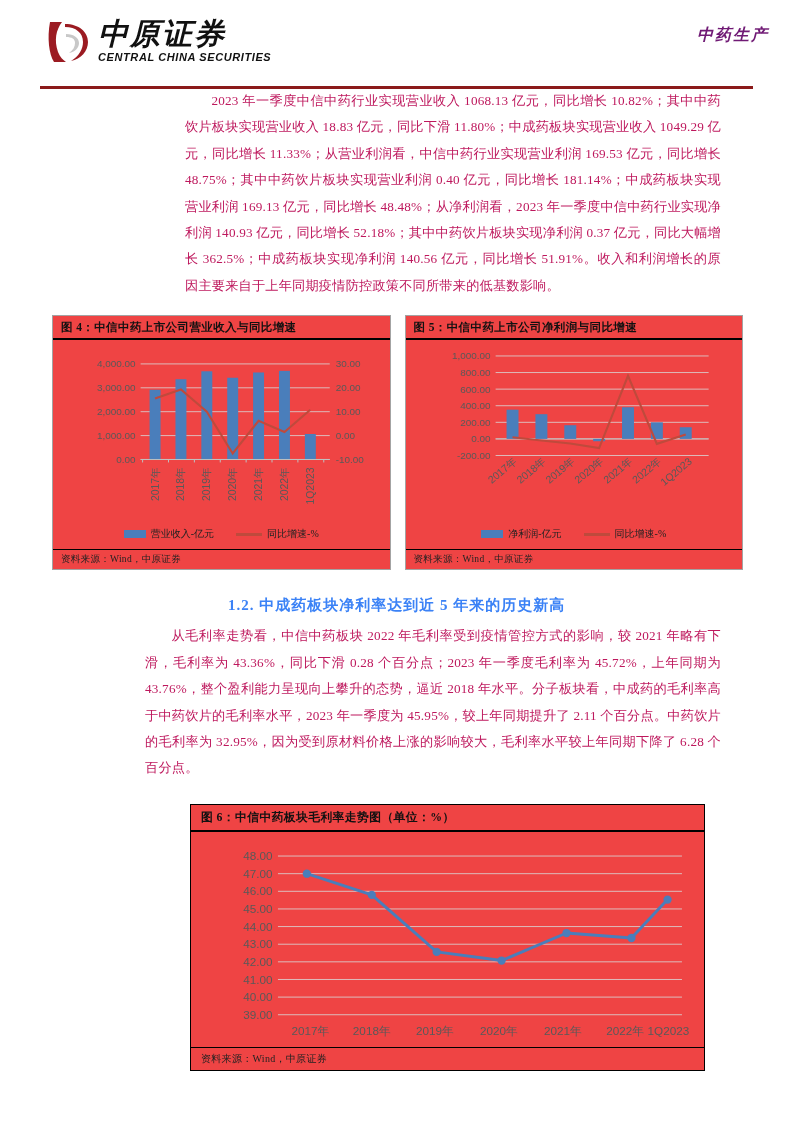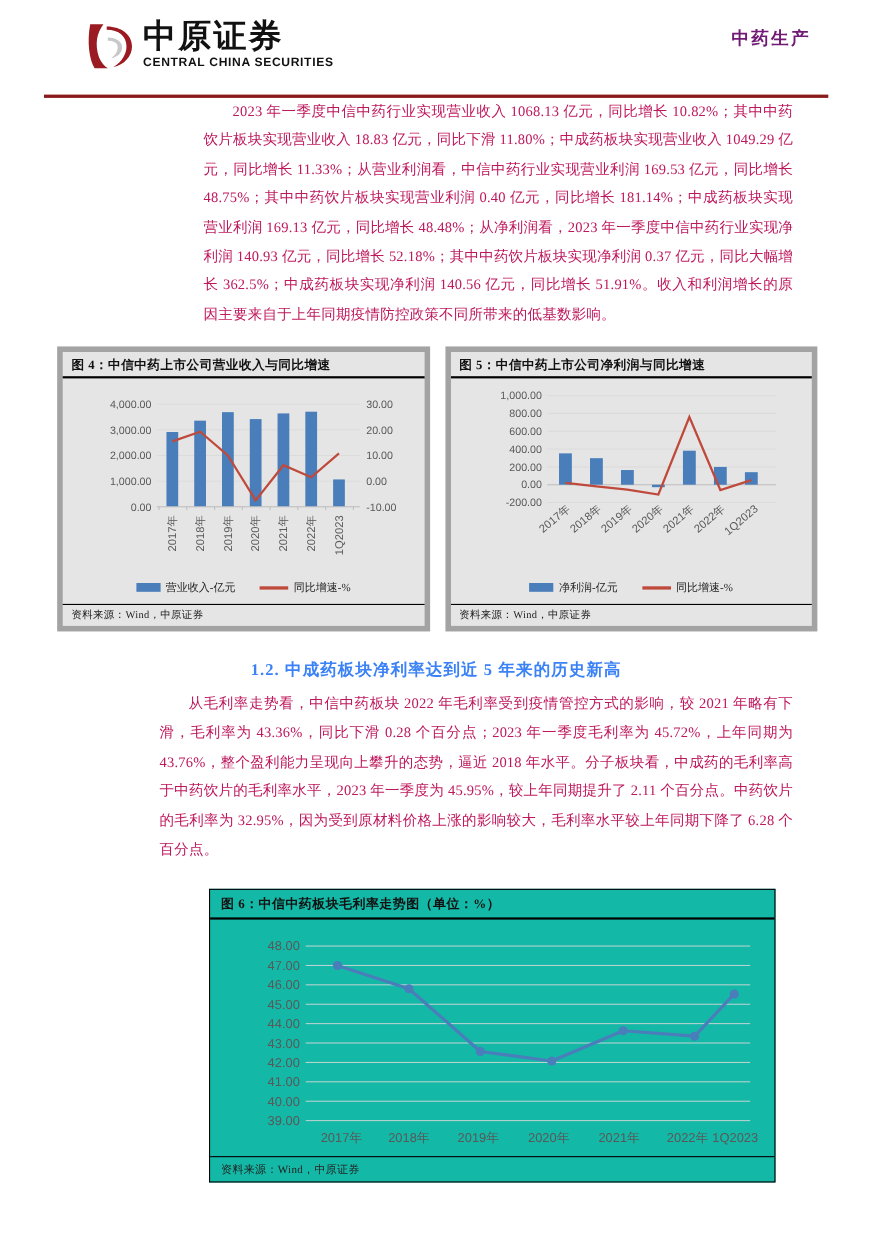--- a/index.html
+++ b/index.html
@@ -13,24 +13,25 @@
     position: relative;
     overflow: hidden;
   }
 
   .page { position: relative; width: 793px; height: 1122px; padding: 0; }
 
   
   .header {
     position: relative;
     height: 74px;
-    margin: 0 56px;
+    margin: 0 24px;
     display: flex;
     align-items: center;
     justify-content: space-between;
+    font-style: italic;
   }
   .logo-wrap { display: flex; align-items: flex-end; gap: 6px; padding-left: 22px; padding-top: 8px; }
   .logo-mark { width: 46px; height: 46px; position: relative; }
   .logo-text-block { display: flex; flex-direction: column; align-items: flex-start; margin-bottom: 1px; }
   .logo-cn {
     font-family: "Liberation Serif", serif;
     font-size: 30px;
     font-weight: bold;
     letter-spacing: 2px;
     color: #111;
@@ -79,22 +80,22 @@
 
   
   .figs-row {
     display: flex;
     gap: 14px;
     margin-top: 16px;
     padding: 0 10px 0 12px;
   }
   .fig-box {
     flex: 1 1 0;
-    border: 5px solid #a3a3a3;
-    background: #e5e5e5;
+    border: 1px solid #a3a3a3;
+    background: #ef4444;
     position: relative;
   }
   .fig-title {
     font-family: "Liberation Serif", serif;
     font-size: 11.5px;
     font-weight: bold;
     color: #111;
     padding: 4px 6px 3px 8px;
     border-bottom: 2.5px solid #000;
     letter-spacing: 0.4px;
@@ -136,21 +137,21 @@
     color: #3b82f6;
     text-align: center;
     letter-spacing: 1px;
     margin: 26px 0 8px 0;
   }
 
   
   .fig-big {
     margin: 22px 48px 0 150px;
     border: 1px solid #000;
-    background: #14b8a6;
+    background: #ef4444;
   }
   .fig-big .fig-title { font-size: 11.8px; padding: 5px 6px 4px 10px; }
   .fig-big .fig-source { font-size: 10px; padding: 4px 6px 4px 10px; }
 
   
   .footer {
     position: absolute;
     left: 40px; right: 40px;
     bottom: 18px;
   }

